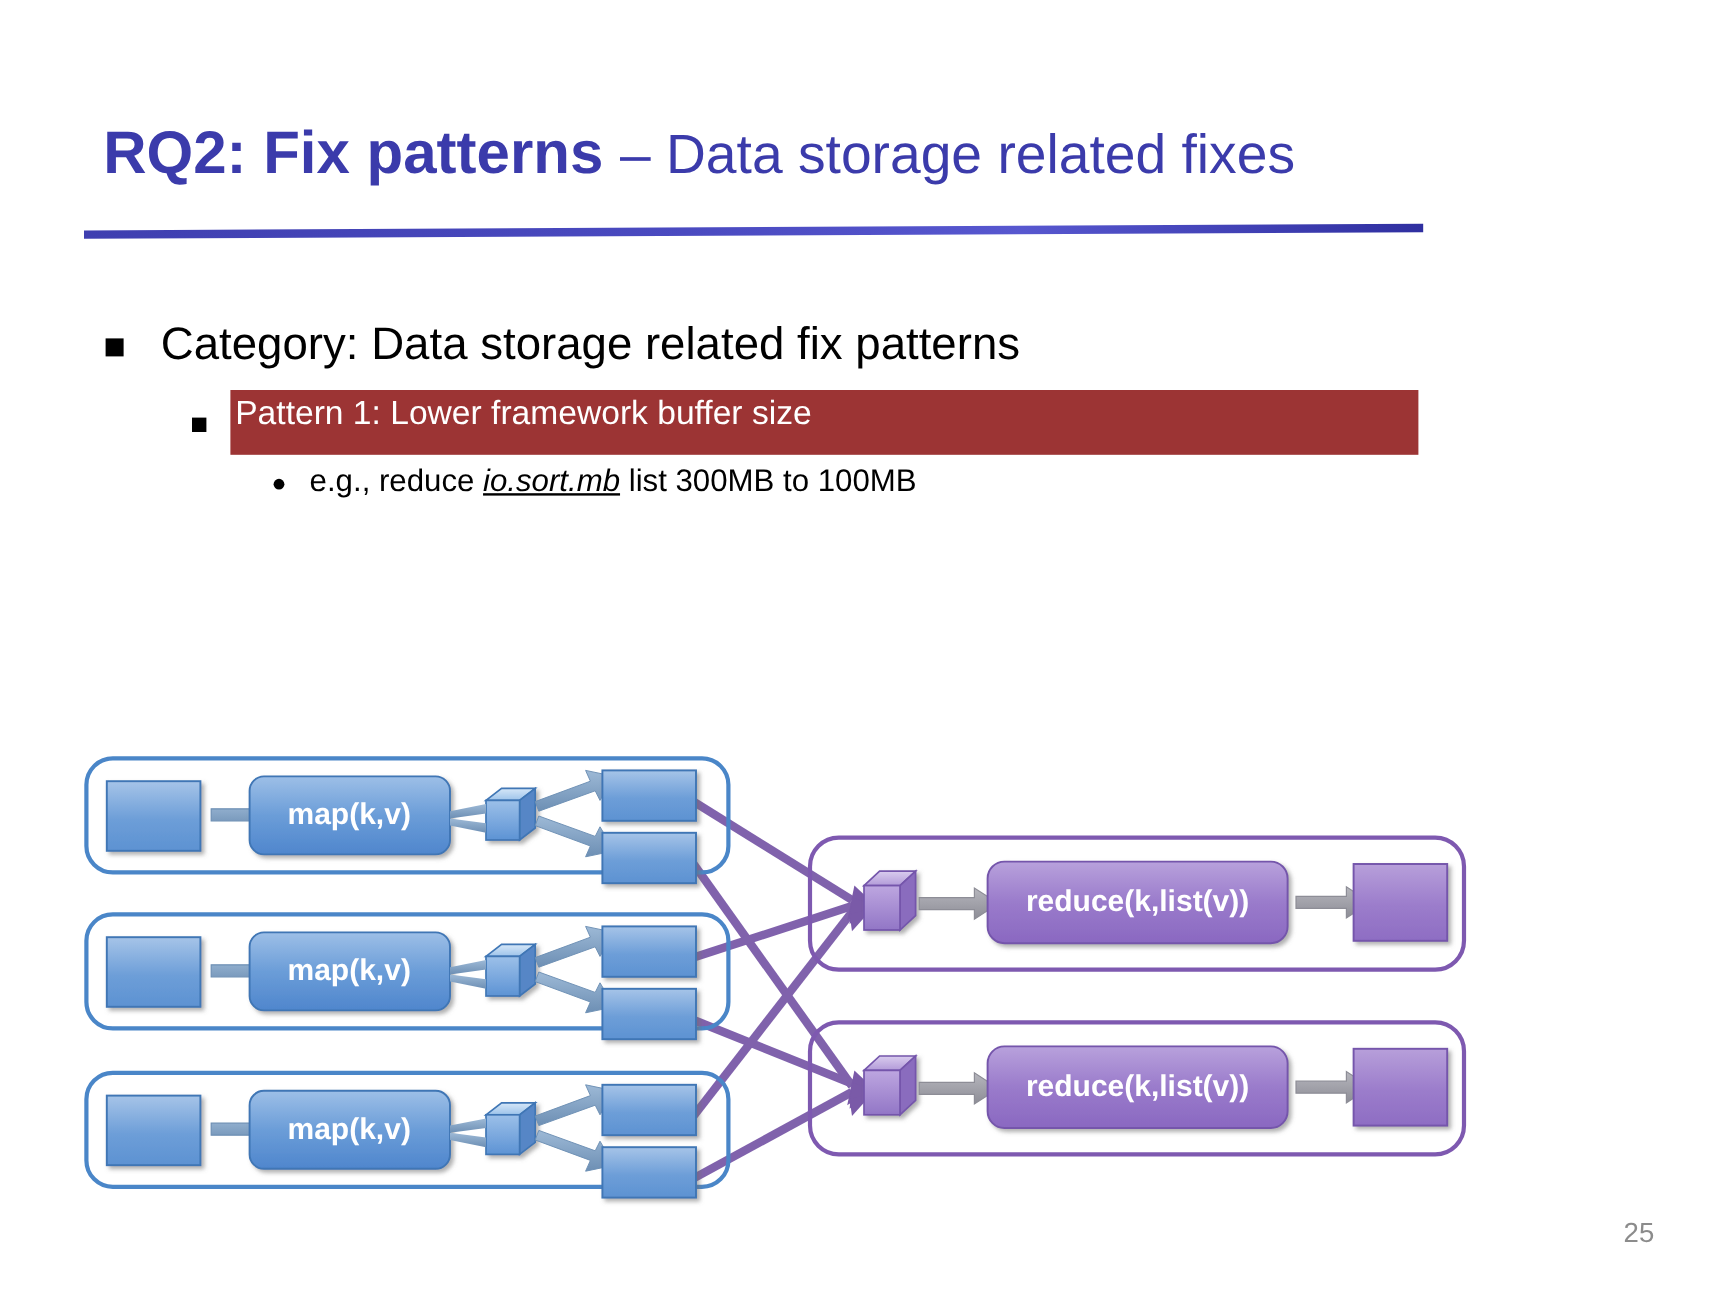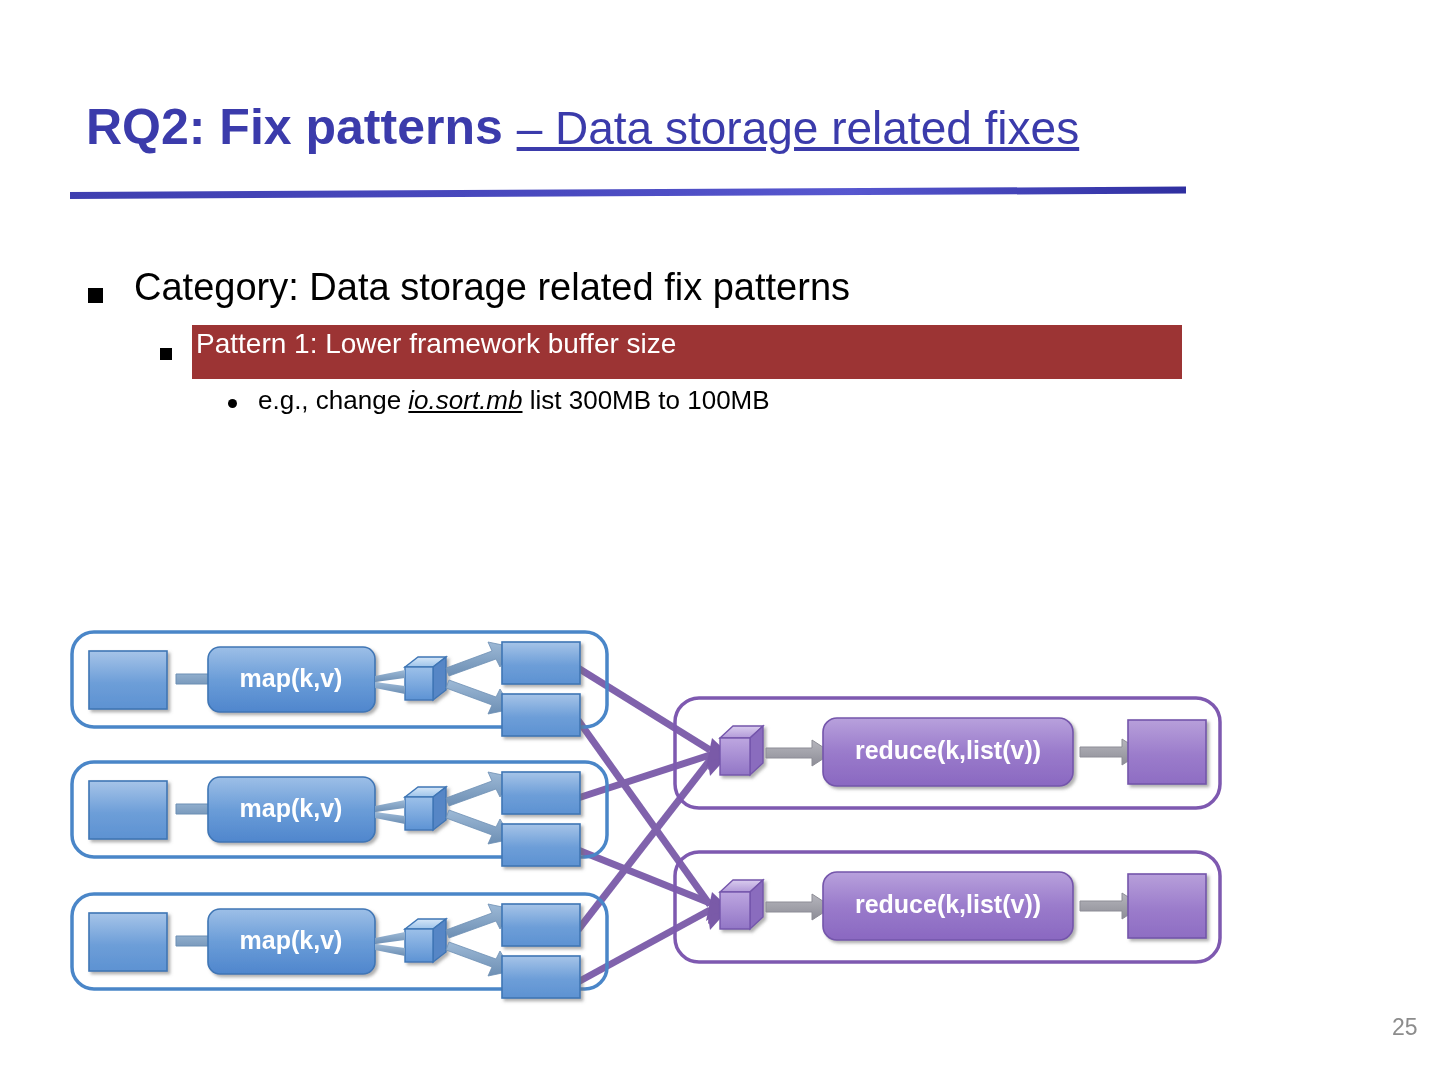--- a/index.html
+++ b/index.html
@@ -20,40 +20,40 @@
     position: absolute;
     left: 86px;
     top: 100px;
     width: 1280px;
     font-size: 50px;
     line-height: 1.1;
     color: #3b3bab;
     white-space: nowrap;
   }
   #slide-title .title-main { font-size: 50px; font-weight: bold; }
-  #slide-title .title-sub  { font-size: 46px; text-decoration: underline; }
+  #slide-title .title-sub  { font-size: 46px; }
 
   #title-rule {
     position: absolute;
     left: 70px;
     top: 192px;
     width: 1116px;
     height: 7px;
     background: linear-gradient(95deg, #3f3fb0 0%, #4a4ac0 45%, #5757cf 70%, #2f2fa0 100%);
     transform: rotate(-0.28deg);
     transform-origin: left center;
   }
 
   
   .bullet-l1 {
     position: absolute;
     left: 88px;
     top: 266px;
     display: flex;
-    align-items: center;
+    align-items: flex-start;
   }
   .sq-marker {
     width: 15px;
     height: 15px;
     background: #000000;
     margin-top: 16px;
     margin-right: 31px;
     flex: 0 0 auto;
   }
   .bullet-l1 .b-text {
@@ -116,21 +116,21 @@
     font-size: 26px;
     color: #000000;
     line-height: 1.15;
     white-space: nowrap;
   }
   .bullet-l3 .b-text i { font-style: italic; text-decoration: underline; }
 
   
   #page-number {
     position: absolute;
-    left: 1392px;
+    left: 1353px;
     top: 1014px;
     font-size: 23px;
     color: #8c8c8c;
   }
 
   
   #diagram {
     position: absolute;
     left: 60px;
     top: 620px;
@@ -160,21 +160,21 @@
 </div>
 
 <div class="highlight-bar"></div>
 <div class="bullet-l2">
   <span class="sq-marker-sm"></span>
   <span class="b-text">Pattern 1: Lower framework buffer size</span>
 </div>
 
 <div class="bullet-l3">
   <span class="dot-marker"></span>
-  <span class="b-text"><span>e.g., change </span><i>io.sort.mb</i><span> list 300MB to 100MB</span></span>
+  <span class="b-text"><span>e.g., reduce </span><i>io.sort.mb</i><span> list 300MB to 100MB</span></span>
 </div>
 
 <div id="page-number">25</div>
 
 <div id="diagram">
 <svg id="diagram-svg" viewBox="0 0 1190 400" xmlns="http://www.w3.org/2000/svg">
   <defs>
     <linearGradient id="gBlueBox" x1="0" y1="0" x2="0" y2="1">
       <stop offset="0%" stop-color="#a6c4e8"></stop>
       <stop offset="55%" stop-color="#6d9ed8"></stop>

